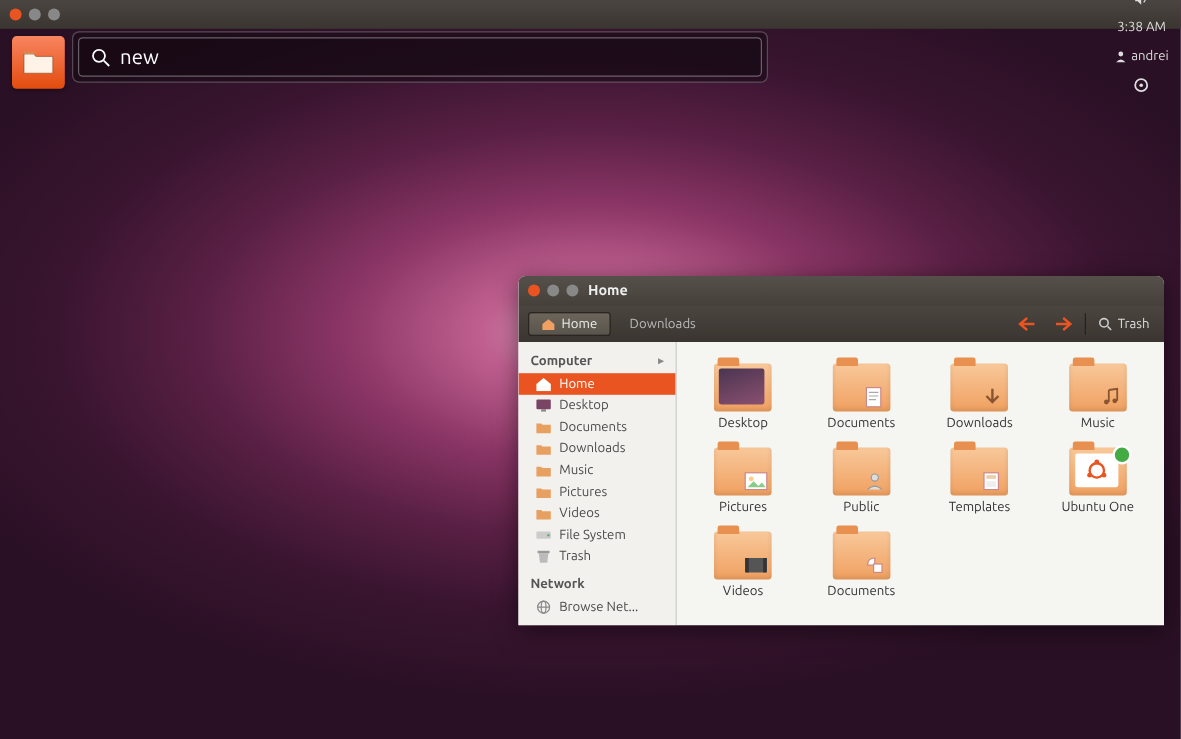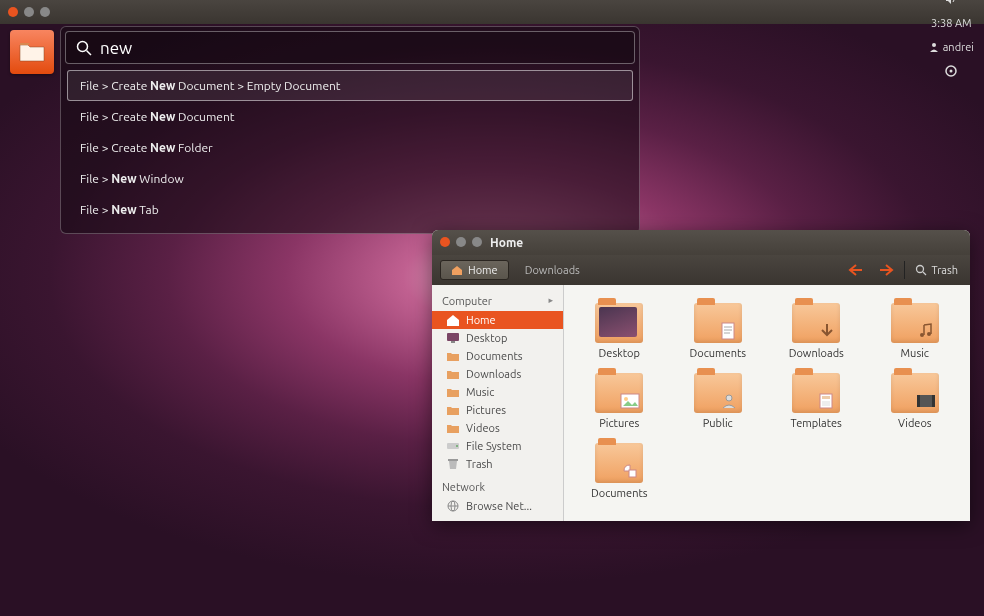--- a/index.html
+++ b/index.html
@@ -81,21 +81,21 @@
 .tb-btn { color: #ddd; cursor: pointer; padding: 4px; display:flex; align-items:center; font-size:11px; gap:4px;}
 .tb-arrow-left { color: #e95420; }
 .tb-arrow-right { color: #e95420; }
 .tb-sep { width:1px; height:18px; background:#222; }
 
 .naut-body { flex: 1; display: flex; }
 .naut-side {
   width: 132px; background: #f2f1ee; border-right: 1px solid #ccc;
   padding: 6px 0; font-size: 11px; color: #4a4a4a; overflow:hidden;
 }
-.side-sec { padding: 4px 10px; font-weight: normal; color: #555; font-size: 11px; }
+.side-sec { padding: 4px 10px; font-weight: bold; color: #555; font-size: 11px; }
 .side-arrow { float: right; font-size: 9px; color: #888; }
 .side-item {
   display: flex; align-items: center; gap: 6px; padding: 3px 10px 3px 14px;
   cursor: pointer; white-space: nowrap;
 }
 .side-item.active { background: #e95420; color: #fff; }
 .side-ico { width: 14px; height: 12px; flex-shrink: 0; }
 .icon-svg { width: 14px; height: 12px; }
 
 .naut-main {
@@ -177,27 +177,20 @@
 </div>
 
 <div class="hud">
   <div class="hud-search">
     <svg width="16" height="16" viewBox="0 0 16 16">
         <circle cx="6.5" cy="6.5" r="5" fill="none" stroke="#fff" stroke-width="1.5"></circle>
         <line x1="10.5" y1="10.5" x2="15" y2="15" stroke="#fff" stroke-width="1.5"></line>
       </svg>
     <input type="text" value="new" style="">
   </div>
-  <div class="hud-results" id="hud-results">
-      <div class="hud-item sel">File &gt; Create <b>New</b> Document &gt; Empty Document</div>
-      <div class="hud-item">File &gt; Create <b>New</b> Document</div>
-      <div class="hud-item">File &gt; Create <b>New</b> Folder</div>
-      <div class="hud-item">File &gt; <b>New</b> Window</div>
-      <div class="hud-item">File &gt; <b>New</b> Tab</div>
-    </div>
 </div>
 
 <div class="nautilus">
   <div class="naut-title">
     <div class="win-btns">
       <div class="win-btn wb-close"></div>
       <div class="win-btn wb-min"></div>
       <div class="win-btn wb-max"></div>
     </div>
     <span>Home</span>
@@ -382,20 +375,34 @@
                 <rect x="2" y="2" width="12" height="14" fill="#fff" stroke="#c88"></rect>
                 <rect x="4" y="4" width="8" height="3" fill="#eca"></rect>
                 <rect x="4" y="9" width="8" height="5" fill="#eee"></rect>
               </svg>
             </div>
           </div>
           <span>Templates</span>
         </div>
         <div class="folder">
           <div class="folder-icon">
+            <div class="folder-ubuntu">
+              <svg width="20" height="20" viewBox="0 0 20 20">
+                <circle cx="10" cy="10" r="6" fill="none" stroke="#e95420" stroke-width="2"></circle>
+                <circle cx="10" cy="3" r="2" fill="#e95420"></circle>
+                <circle cx="4" cy="14" r="2" fill="#e95420"></circle>
+                <circle cx="16" cy="14" r="2" fill="#e95420"></circle>
+              </svg>
+            </div>
+            <div class="check-badge"></div>
+          </div>
+          <span>Ubuntu One</span>
+        </div>
+        <div class="folder">
+          <div class="folder-icon">
             <div class="folder-sub">
               <svg width="20" height="14" viewBox="0 0 20 14">
                 <rect x="1" y="1" width="18" height="12" fill="#555" rx="1"></rect>
                 <rect x="1" y="1" width="3" height="12" fill="#333"></rect>
                 <rect x="16" y="1" width="3" height="12" fill="#333"></rect>
               </svg>
             </div>
           </div>
           <span>Videos</span>
         </div>

